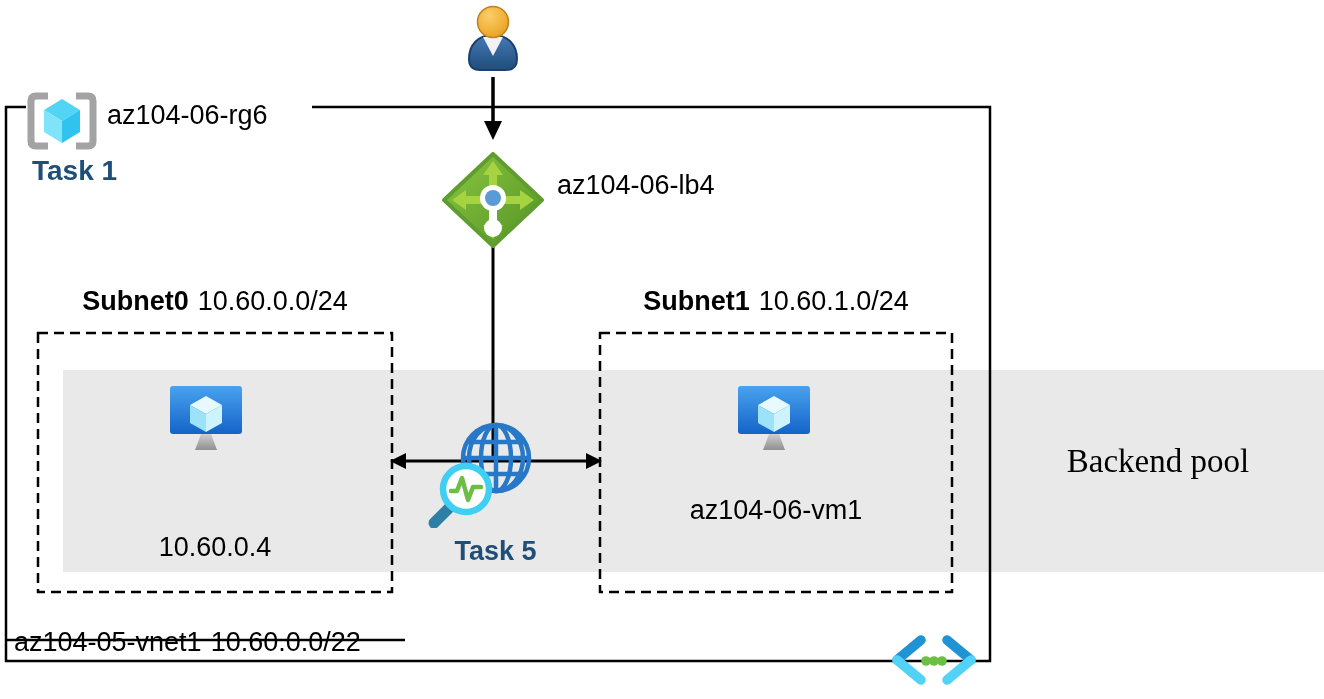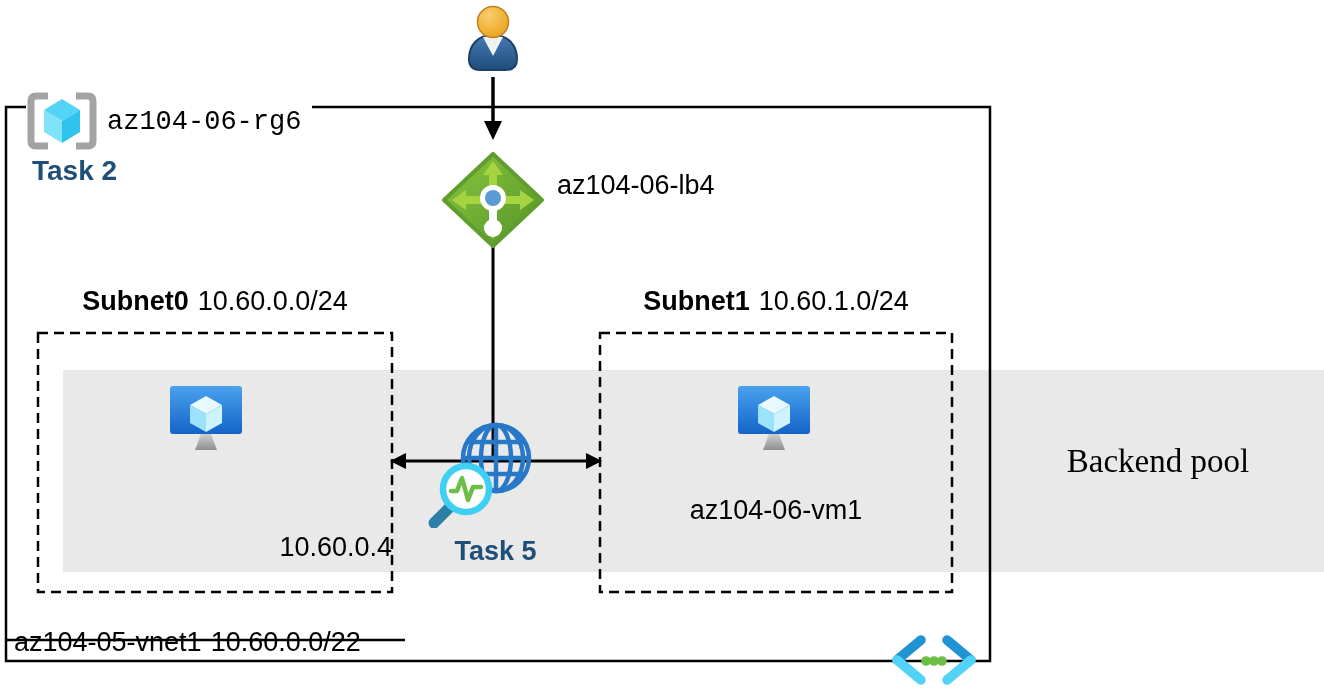--- a/index.html
+++ b/index.html
@@ -42,22 +42,22 @@
     <line x1="5" y1="640" x2="405" y2="640" stroke="#000" stroke-width="2.5"></line>
   </svg>
 
   <svg class="abs" style="left:24px;top:90px;" width="76" height="62" viewBox="0 0 76 60">
     <path d="M24 5 H12 Q7 5 7 10 V50 Q7 55 12 55 H24" fill="none" stroke="#A3A3A3" stroke-width="7"></path>
     <path d="M52 5 H64 Q69 5 69 10 V50 Q69 55 64 55 H52" fill="none" stroke="#A3A3A3" stroke-width="7"></path>
     <polygon points="38,8 56,19 38,30 20,19" fill="#52D5F5"></polygon>
     <polygon points="20,19 38,30 38,52 20,41" fill="#7FE3FA"></polygon>
     <polygon points="56,19 38,30 38,52 56,41" fill="#2FC3EE"></polygon>
   </svg>
-  <div class="abs lbl" style="left:107px;top:106px;font-family:Liberation Mono, monospace;">az104-06-rg6</div>
-  <div class="abs task" style="left:32px;top:155px;">Task 2</div>
+  <div class="abs lbl" style="left:107px;top:99px;">az104-06-rg6</div>
+  <div class="abs task" style="left:32px;top:155px;">Task 1</div>
 
   <svg class="abs" style="left:457px;top:3px;" width="72" height="72" viewBox="0 0 72 72">
     <defs>
       <linearGradient id="ubody" x1="0" y1="0" x2="0" y2="1">
         <stop offset="0" stop-color="#4679B8"></stop>
           <stop offset="1" stop-color="#1F4E79"></stop>
       </linearGradient>
       <radialGradient id="uhead" cx="0.38" cy="0.3" r="0.9">
         <stop offset="0" stop-color="#F9CE6B"></stop>
           <stop offset="0.6" stop-color="#EFAF34"></stop>
@@ -105,21 +105,21 @@
         <stop offset="0" stop-color="#CFCFCF"></stop>
           <stop offset="1" stop-color="#8F8F8F"></stop>
       </linearGradient>
     </defs>
     <rect x="0" y="0" width="72" height="48" rx="3" fill="url(#vmscr)"></rect>
     <polygon points="36,10 52,19 36,28 20,19" fill="#E8FAFF"></polygon>
     <polygon points="20,19 36,28 36,46 20,37" fill="#9BE2FA"></polygon>
     <polygon points="52,19 36,28 36,46 52,37" fill="#CDF3FE"></polygon>
     <polygon points="31,48 41,48 47,64 25,64" fill="url(#vmstand)"></polygon>
   </svg>
-  <div class="abs lbl center" style="left:38px;top:531px;width:354px;text-align:right;">10.60.0.4</div>
+  <div class="abs lbl center" style="left:38px;top:531px;width:354px;">10.60.0.4</div>
 
   <svg class="abs" style="left:738px;top:386px;" width="72" height="72" viewBox="0 0 72 72">
     <rect x="0" y="0" width="72" height="48" rx="3" fill="url(#vmscr)"></rect>
     <polygon points="36,10 52,19 36,28 20,19" fill="#E8FAFF"></polygon>
     <polygon points="20,19 36,28 36,46 20,37" fill="#9BE2FA"></polygon>
     <polygon points="52,19 36,28 36,46 52,37" fill="#CDF3FE"></polygon>
     <polygon points="31,48 41,48 47,64 25,64" fill="url(#vmstand)"></polygon>
   </svg>
   <div class="abs lbl center" style="left:600px;top:494px;width:352px;">az104-06-vm1</div>
 

